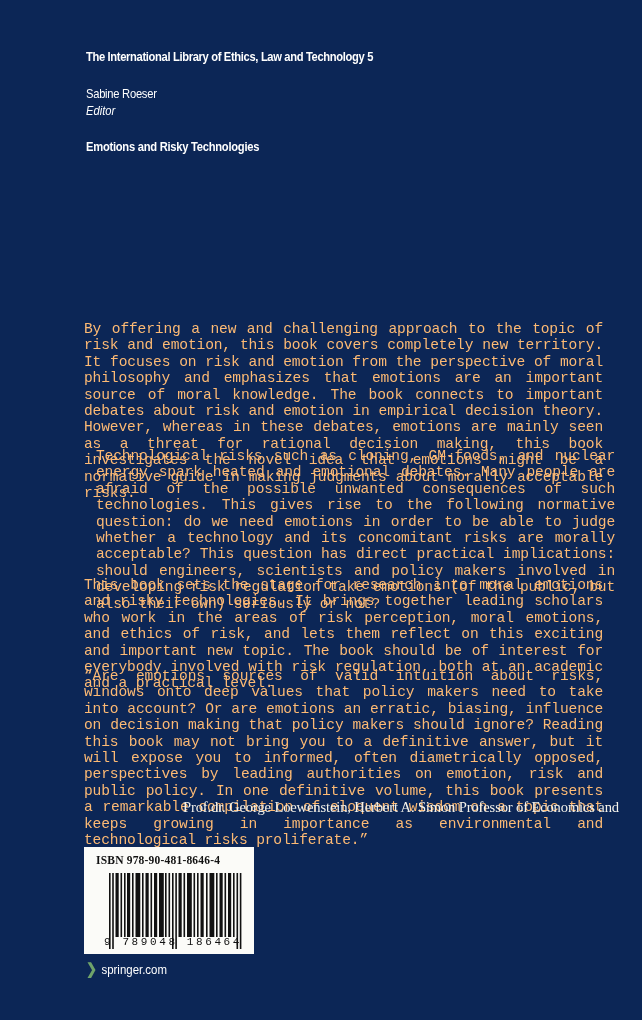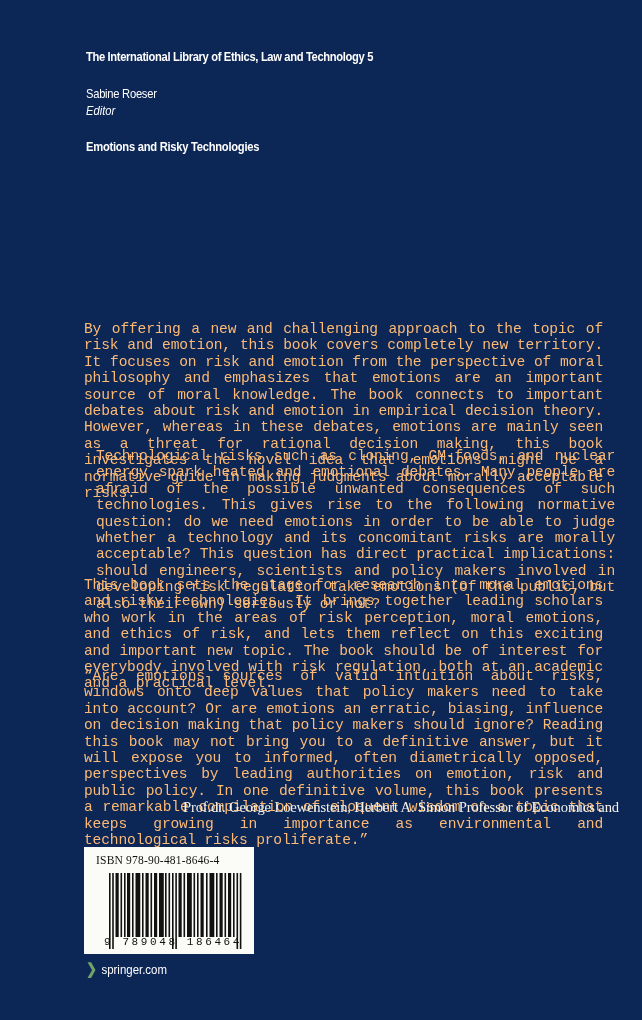--- a/index.html
+++ b/index.html
@@ -50,21 +50,21 @@
     text-align:right; color:#f4f2ea;
     letter-spacing:-0.15px;
   }
   .barcode-box {
     position:absolute; left:84px; top:847px; width:170px; height:107px;
     background:#fbfbf8;
   }
   .isbn-text {
     position:absolute; left:12px; top:7px;
     font-family:"Liberation Serif", serif; font-size:11.5px; color:#111;
-    letter-spacing:0.2px; white-space:nowrap;
+    letter-spacing:0.2px; white-space:nowrap;font-weight:bold;
   }
   .bars {
     position:absolute; left:25px; top:26px; height:76px; width:135px;
   }
   .ean-digits {
     position:absolute; left:20px; top:89px;
     font-family:Liberation Mono, monospace; font-size:11px; color:#111;
     white-space:nowrap; letter-spacing:2.6px; background:transparent;
   }
   .springer {

